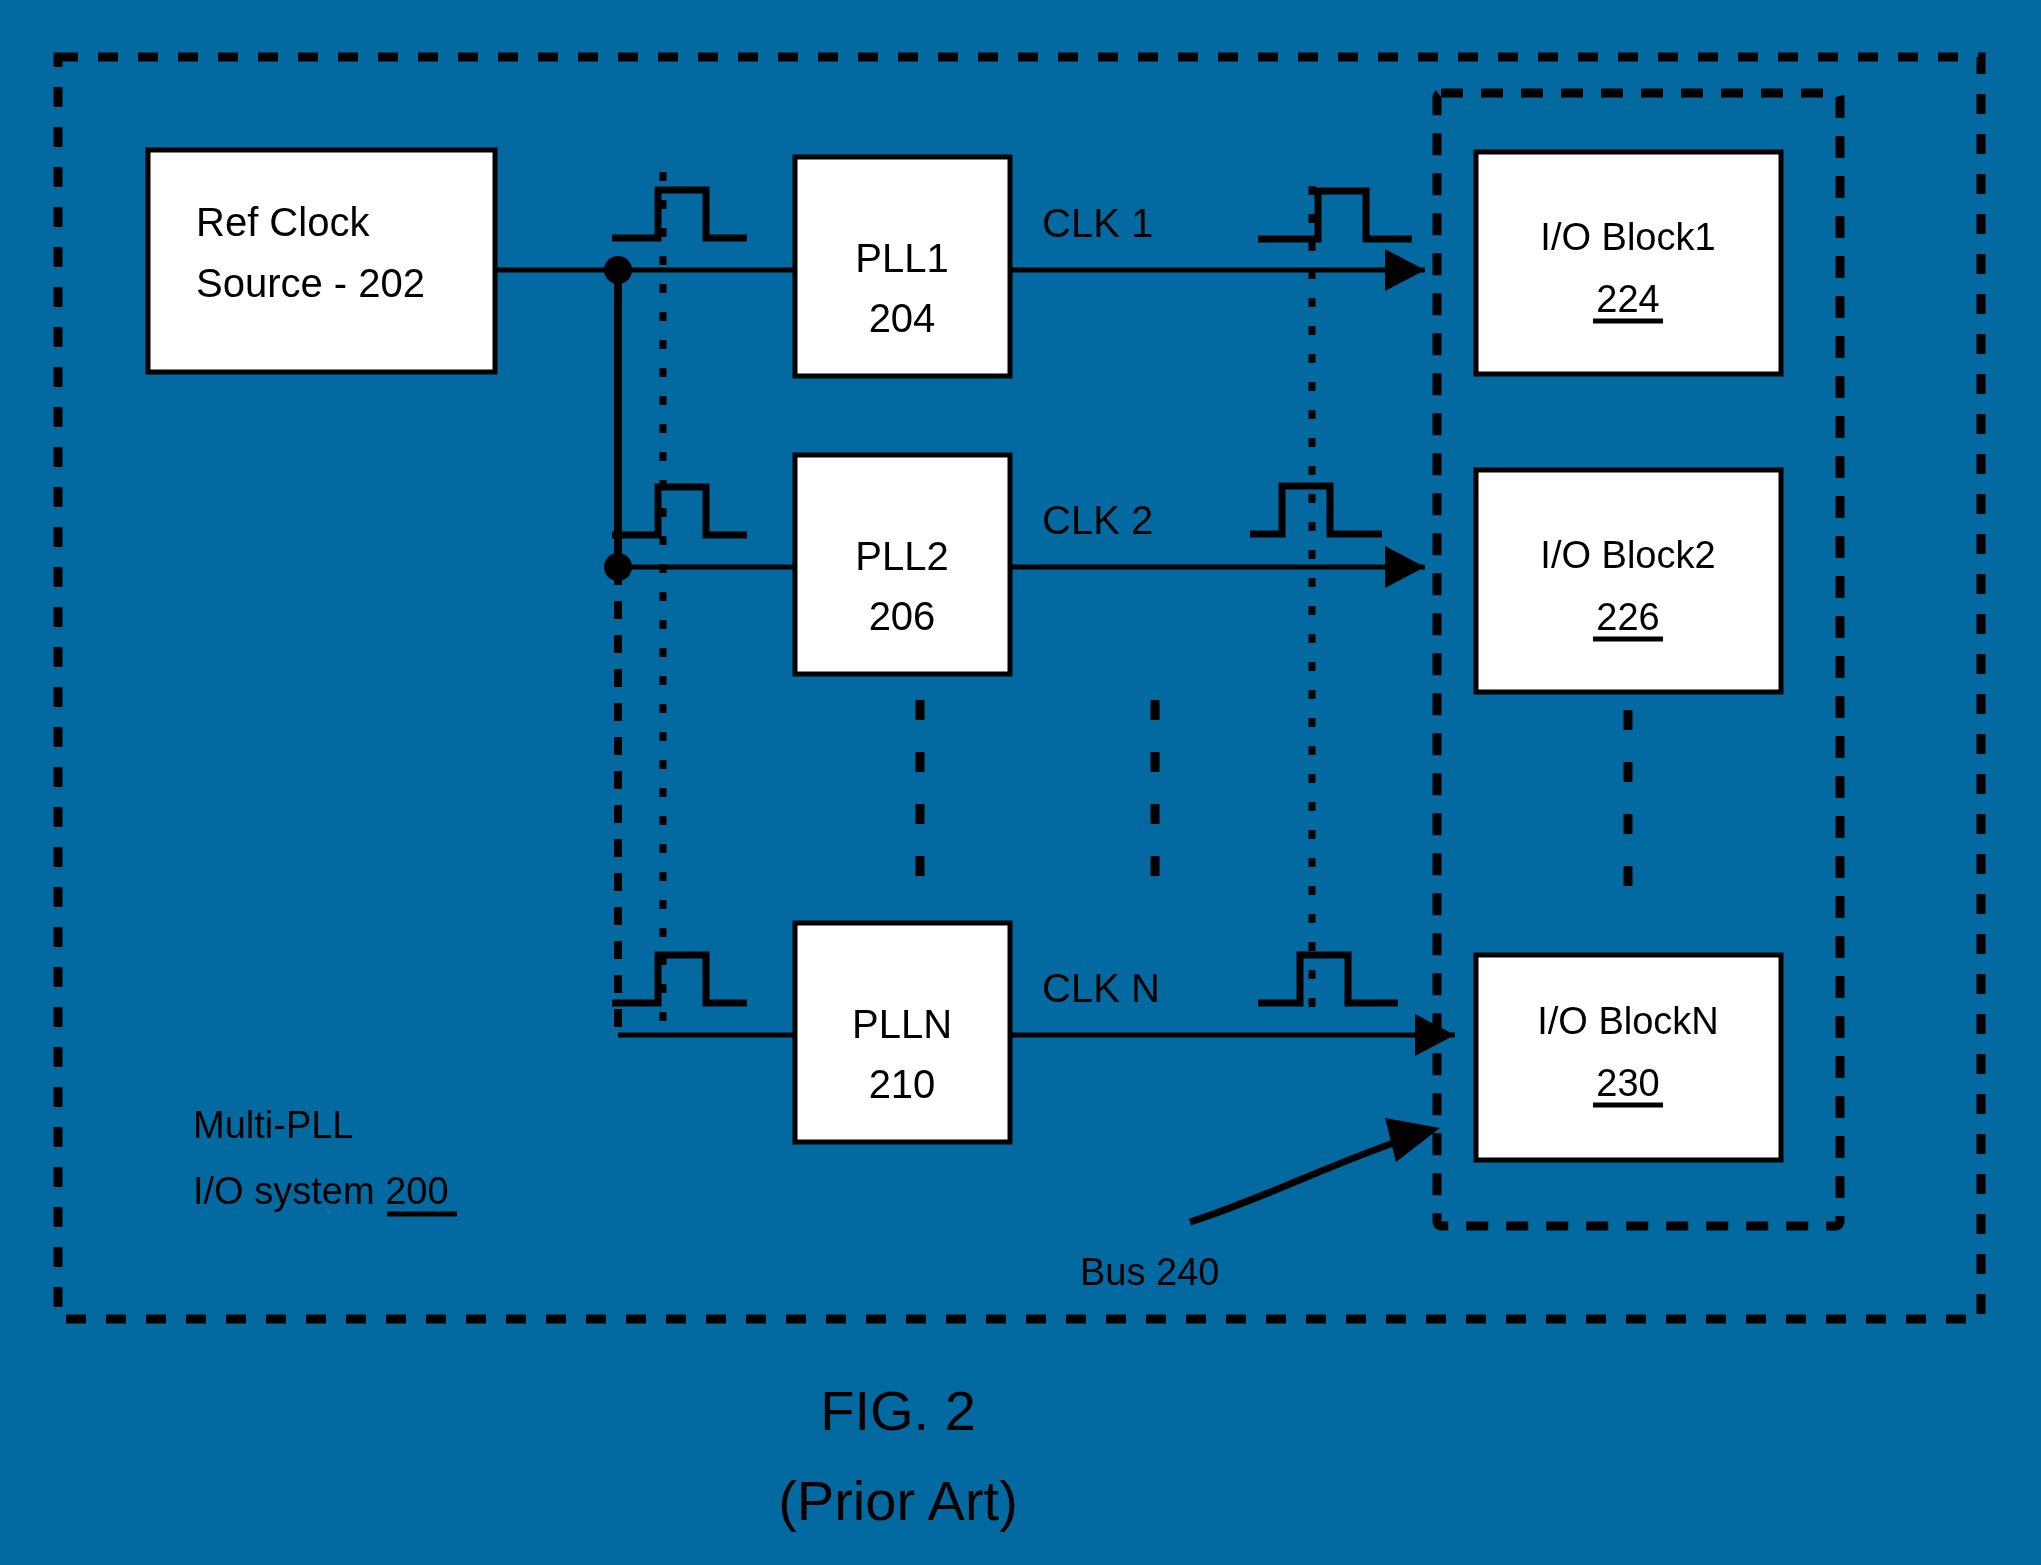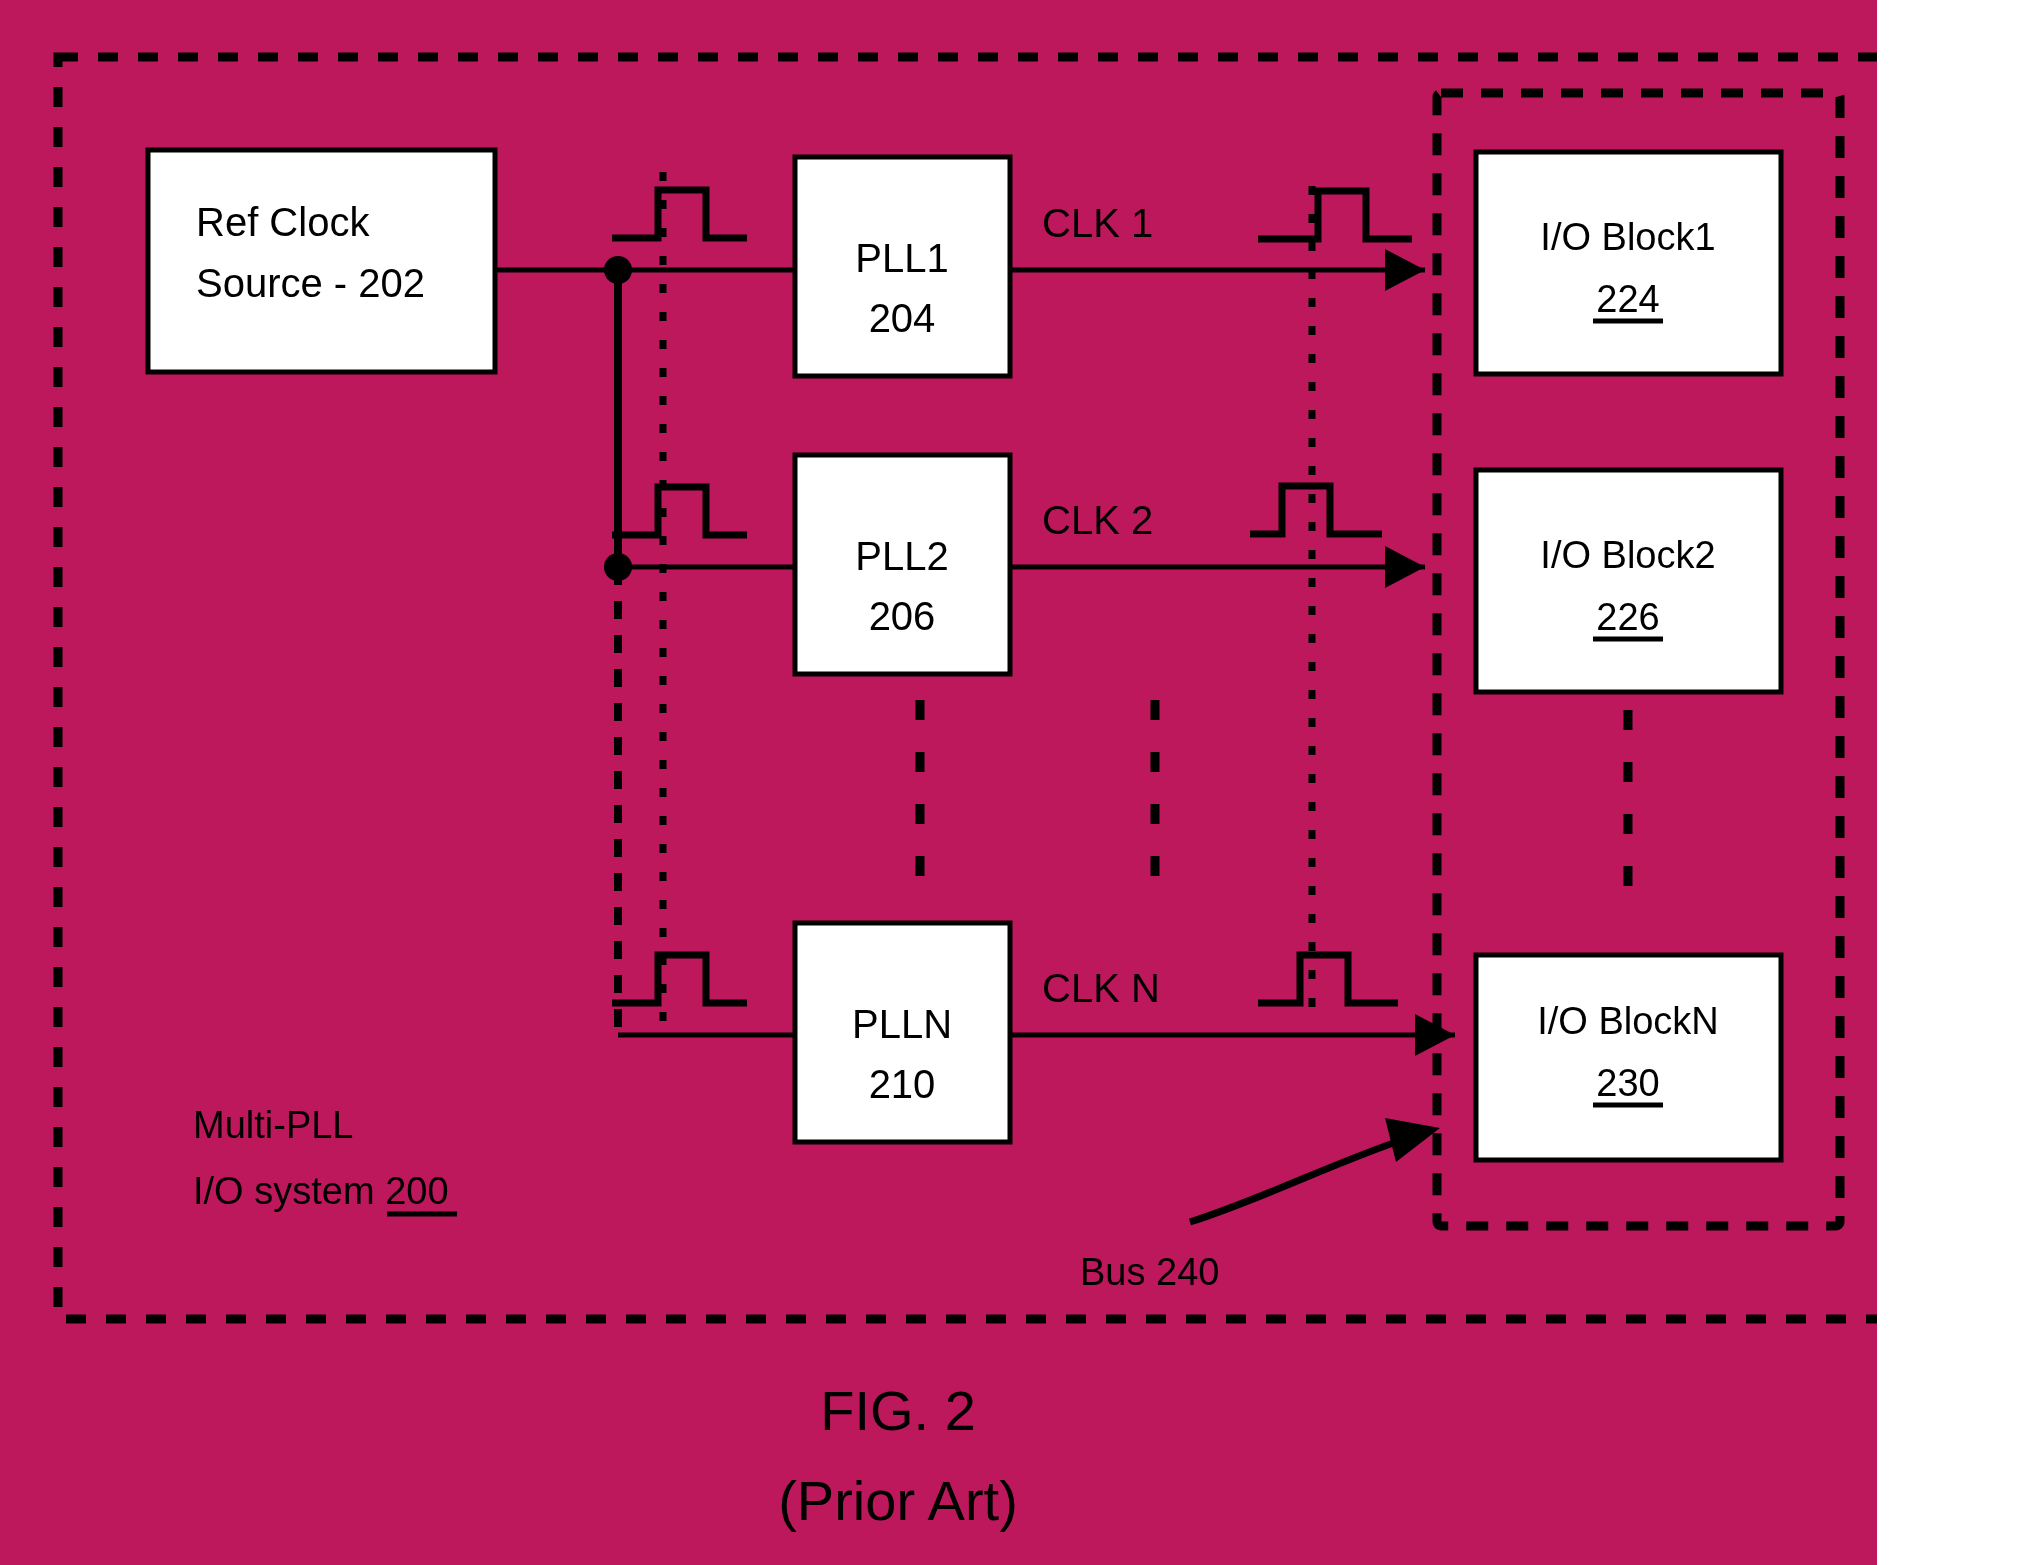--- a/index.html
+++ b/index.html
@@ -6,23 +6,23 @@
     margin: 0;
     padding: 0;
     background: #ffffff;
   }
   body {
     font-family: "Liberation Sans", sans-serif;
     color: #000000;
   }
   #page {
     position: relative;
-    width: 1877px;
+    width: 2041px;
     height: 1565px;
-    background: #be185d;
+    background: #0369a1;
     overflow: hidden;
   }
   svg.figure {
     position: absolute;
     left: 0;
     top: 0;
     width: 2041px;
     height: 1565px;
   }
   text {

